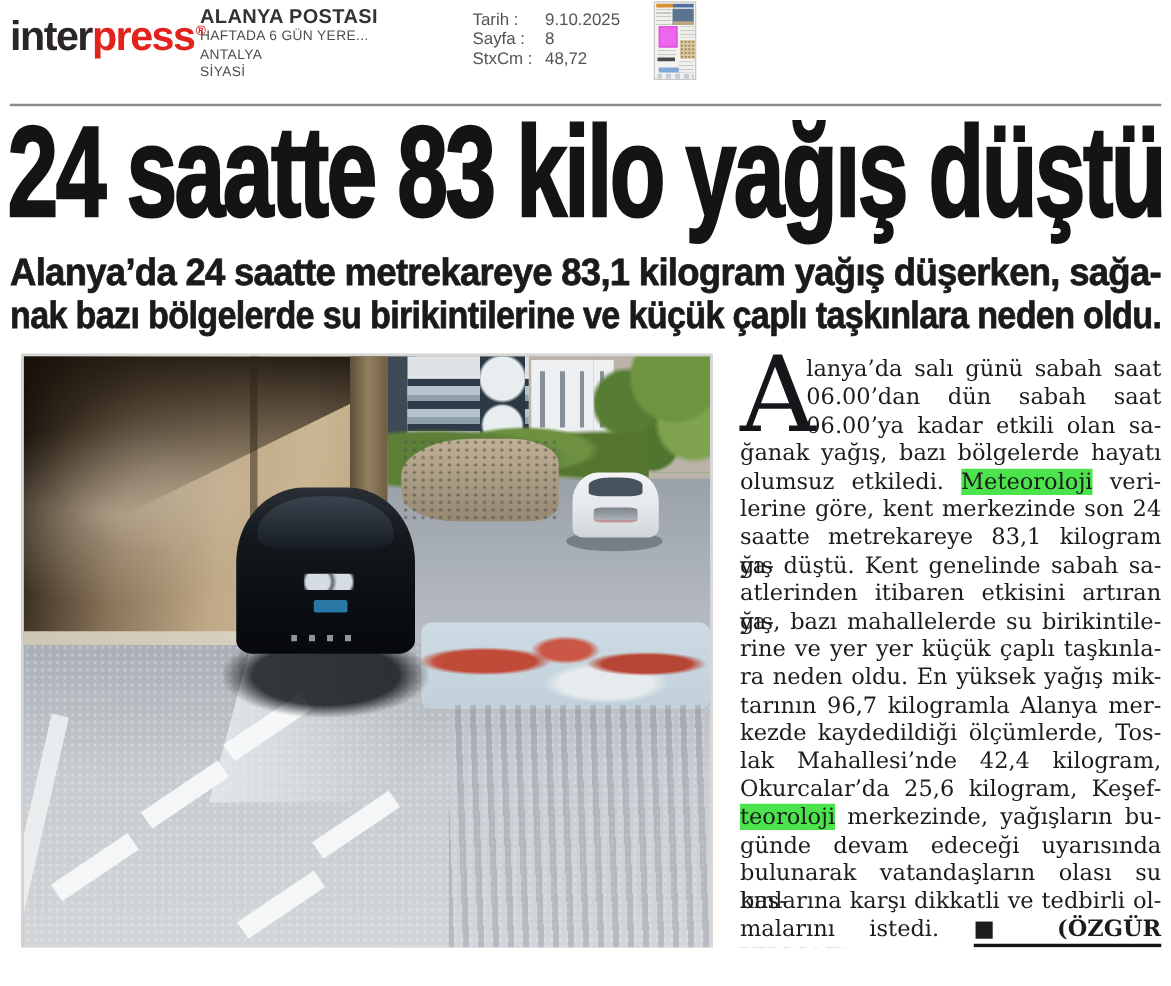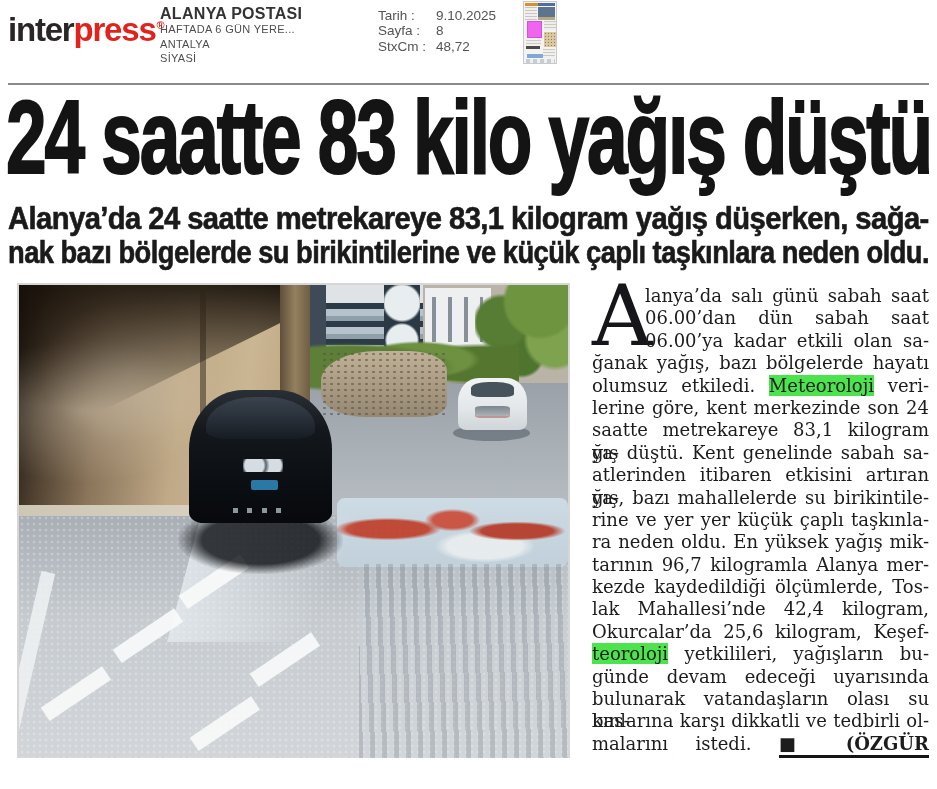--- a/index.html
+++ b/index.html
@@ -265,21 +265,21 @@
         <div class="aline"><span>saatte metrekareye 83,1 kilogram ya-</span></div>
         <div class="aline"><span>ğış düştü. Kent genelinde sabah sa-</span></div>
         <div class="aline"><span>atlerinden itibaren etkisini artıran ya-</span></div>
         <div class="aline"><span>ğış, bazı mahallelerde su birikintile-</span></div>
         <div class="aline"><span>rine ve yer yer küçük çaplı taşkınla-</span></div>
         <div class="aline"><span>ra neden oldu. En yüksek yağış mik-</span></div>
         <div class="aline"><span>tarının 96,7 kilogramla Alanya mer-</span></div>
         <div class="aline"><span>kezde kaydedildiği ölçümlerde, Tos-</span></div>
         <div class="aline"><span>lak Mahallesi’nde 42,4 kilogram,</span></div>
         <div class="aline"><span>Okurcalar’da 25,6 kilogram, Keşef-</span></div>
-        <div class="aline"><span class="hl">teoroloji</span><span> yetkilileri, yağışların bu-</span></div>
+        <div class="aline"><span class="hl">teoroloji</span><span> merkezinde, yağışların bu-</span></div>
         <div class="aline"><span>günde devam edeceği uyarısında</span></div>
         <div class="aline"><span>bulunarak vatandaşların olası su bas-</span></div>
         <div class="aline"><span>kınlarına karşı dikkatli ve tedbirli ol-</span></div>
         <div class="aline"><span>malarını istedi. </span><span class="byline">■ (ÖZGÜR YILMAZ)</span></div>
       </div>
   </div>
 
 </div>
 
 </body></html>

